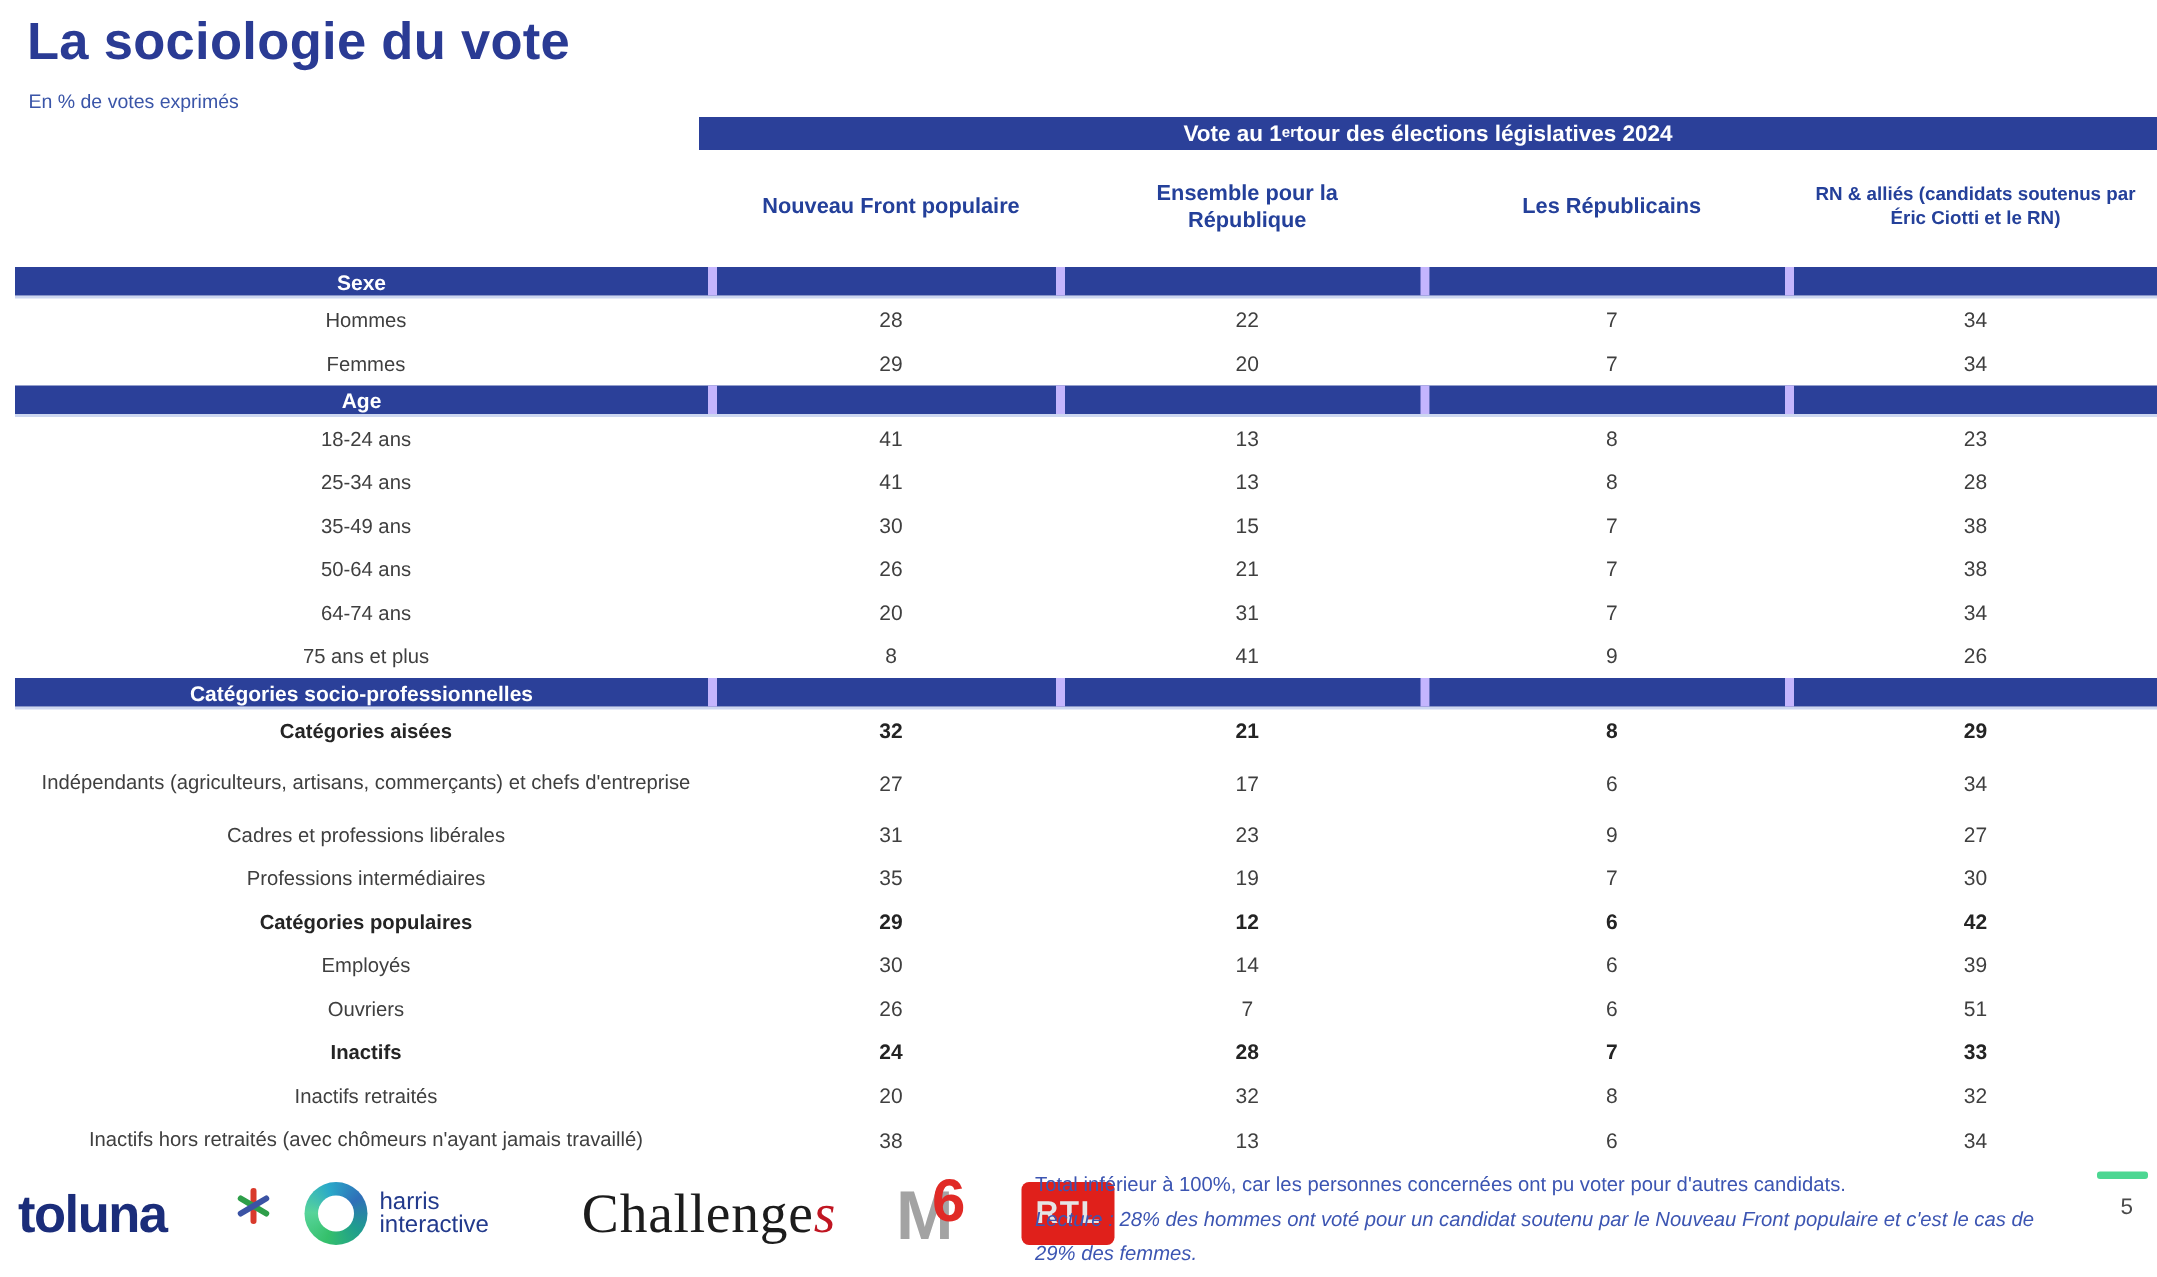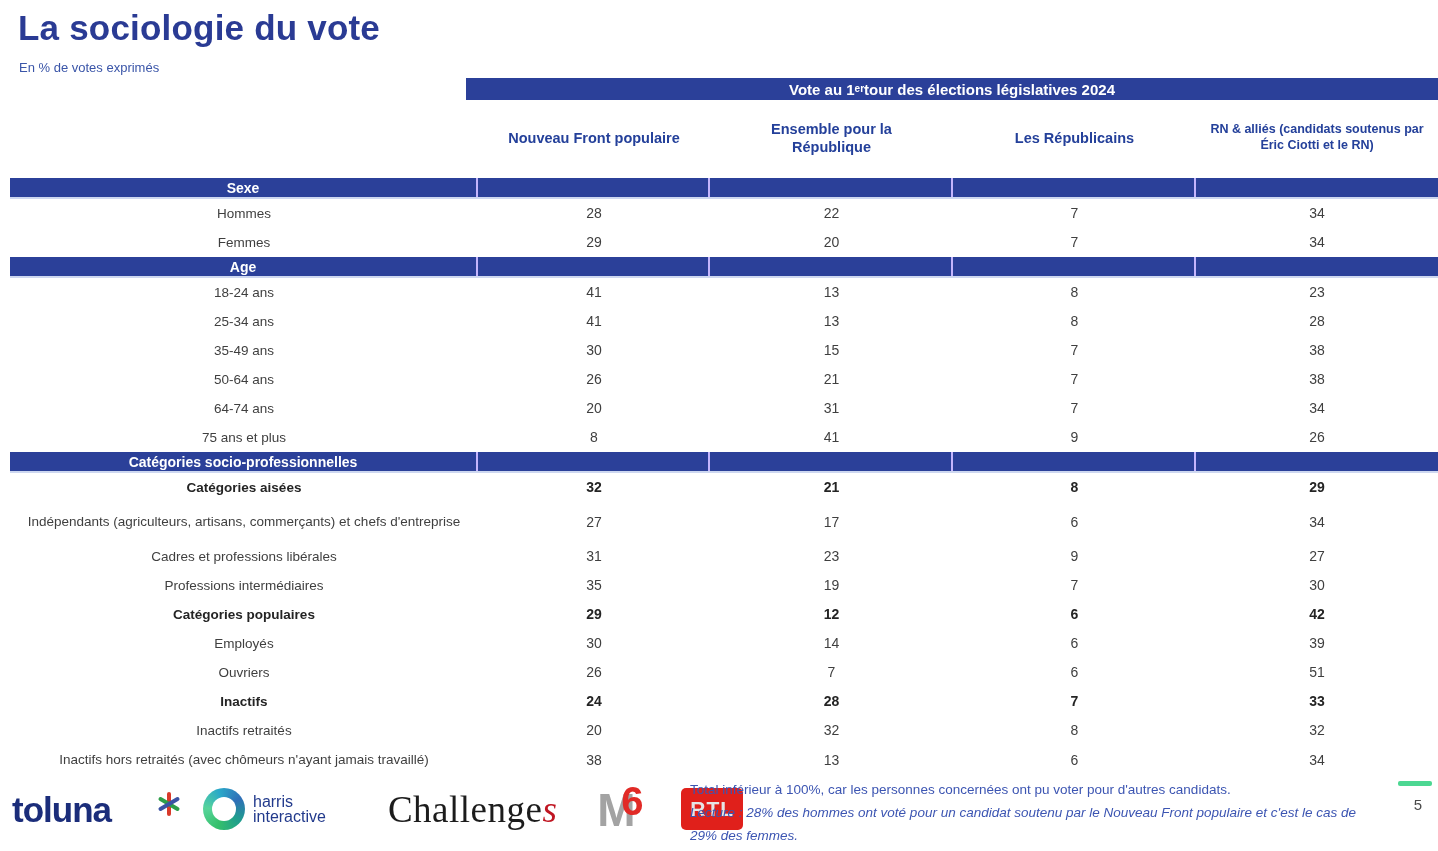--- a/index.html
+++ b/index.html
@@ -29,21 +29,21 @@
   }
   .colhead {
     text-align:center; color:#24409a; font-weight:bold; font-size:14.5px;
     line-height:1.25; padding:0 28px;
   }
   .colhead.small { font-size:12.5px; padding:0 10px; }
   .tbl { position:absolute; left:10px; top:178px; width:1428px; }
   .trow { display:grid; grid-template-columns:468px 232px 243px 243px 242px; }
   .section-bar { height:21px; border-bottom:2px solid #cdd7f0; }
   .section-bar .cell { background:#2b4099; }
-  .section-bar .cell:not(:last-child) { border-right:2px solid #c4b5fd; }
+  .section-bar .cell:not(:last-child) { border-right:6px solid #c4b5fd; }
   .section-bar .label {
     color:#ffffff; font-weight:bold; font-size:14px;
     display:flex; align-items:center; justify-content:center;
   }
   .data-row { min-height:29px; align-items:center; }
   .data-row.tall { min-height:40px; }
   .data-row.last { min-height:30px; }
   .data-row .cell {
     text-align:center; font-size:13.5px; color:#3f3f3f; line-height:1.3;
     padding:2px 6px;

